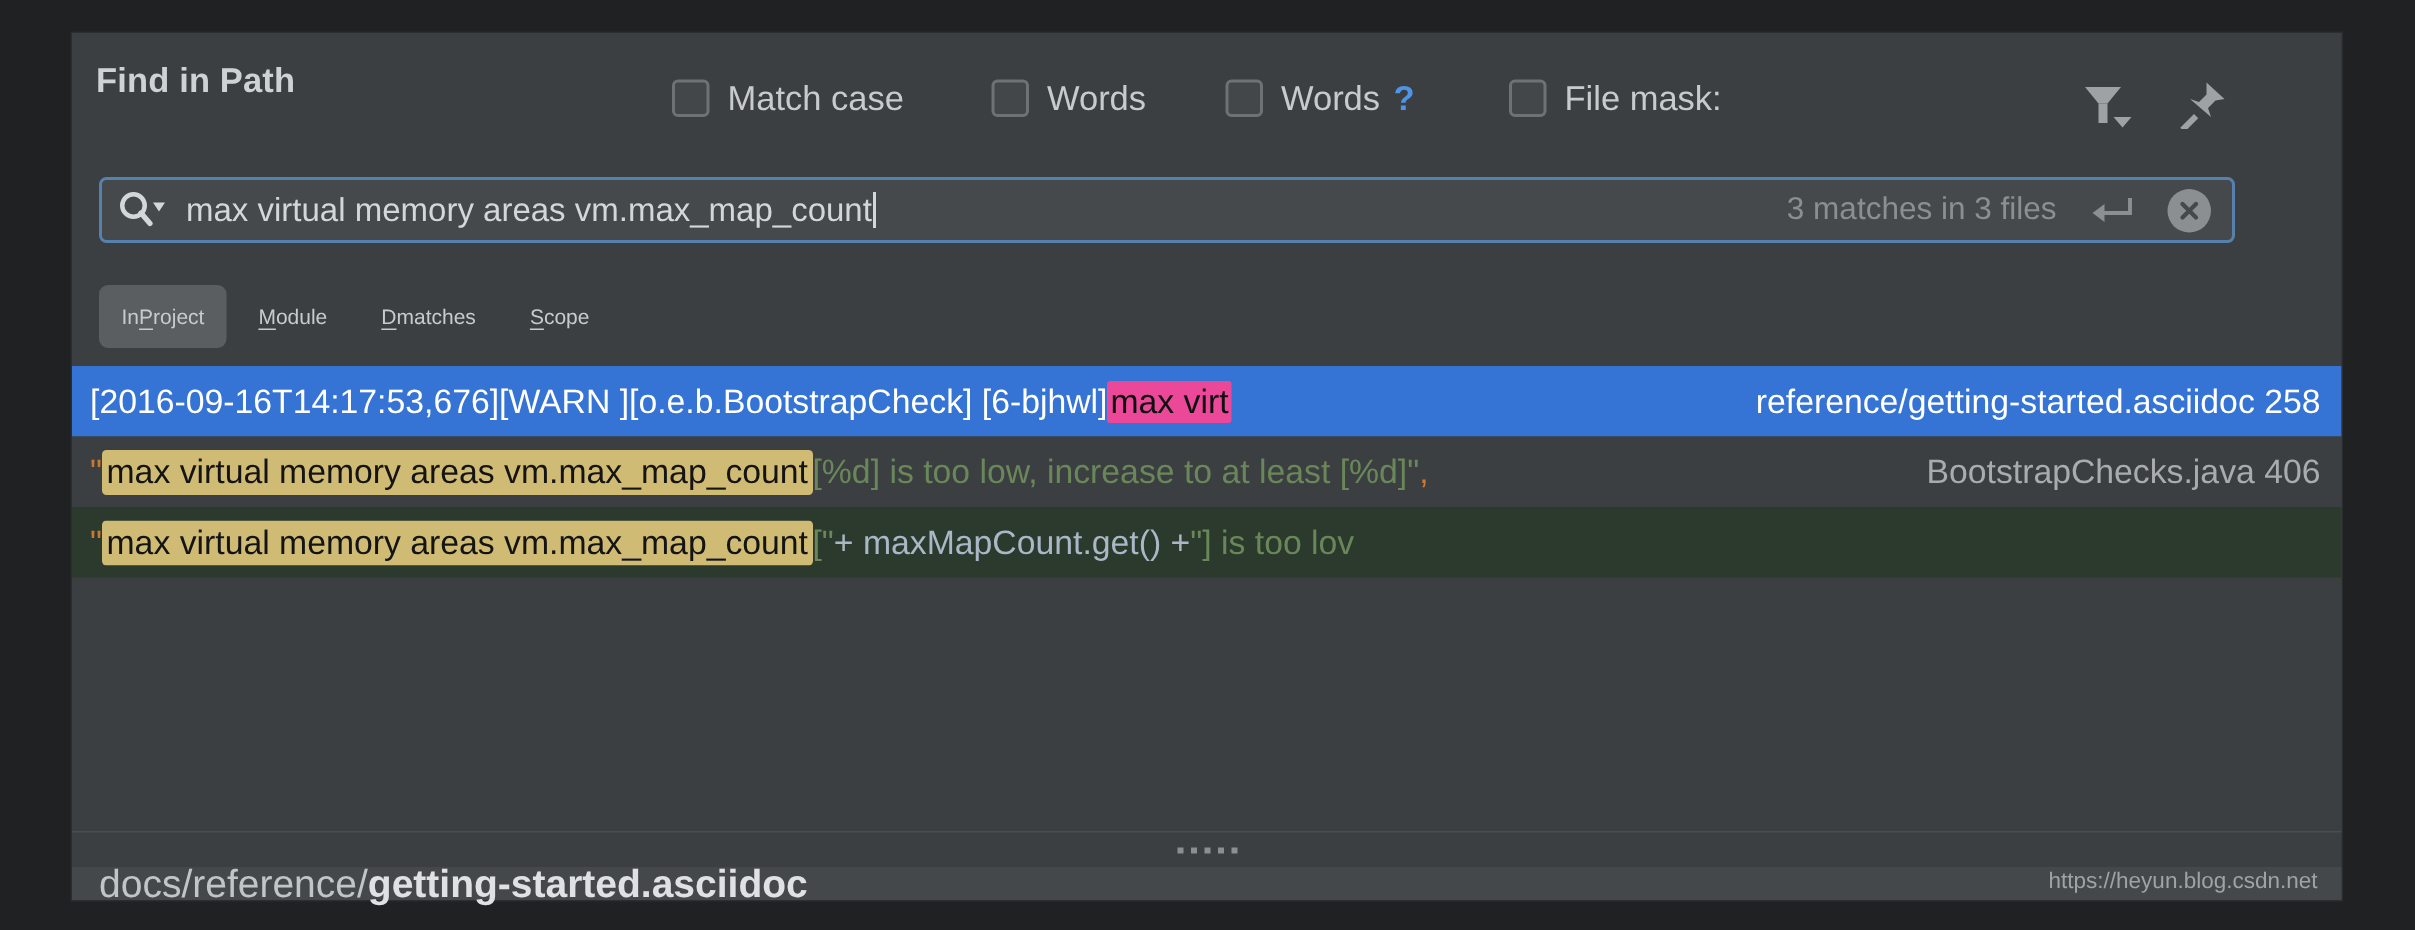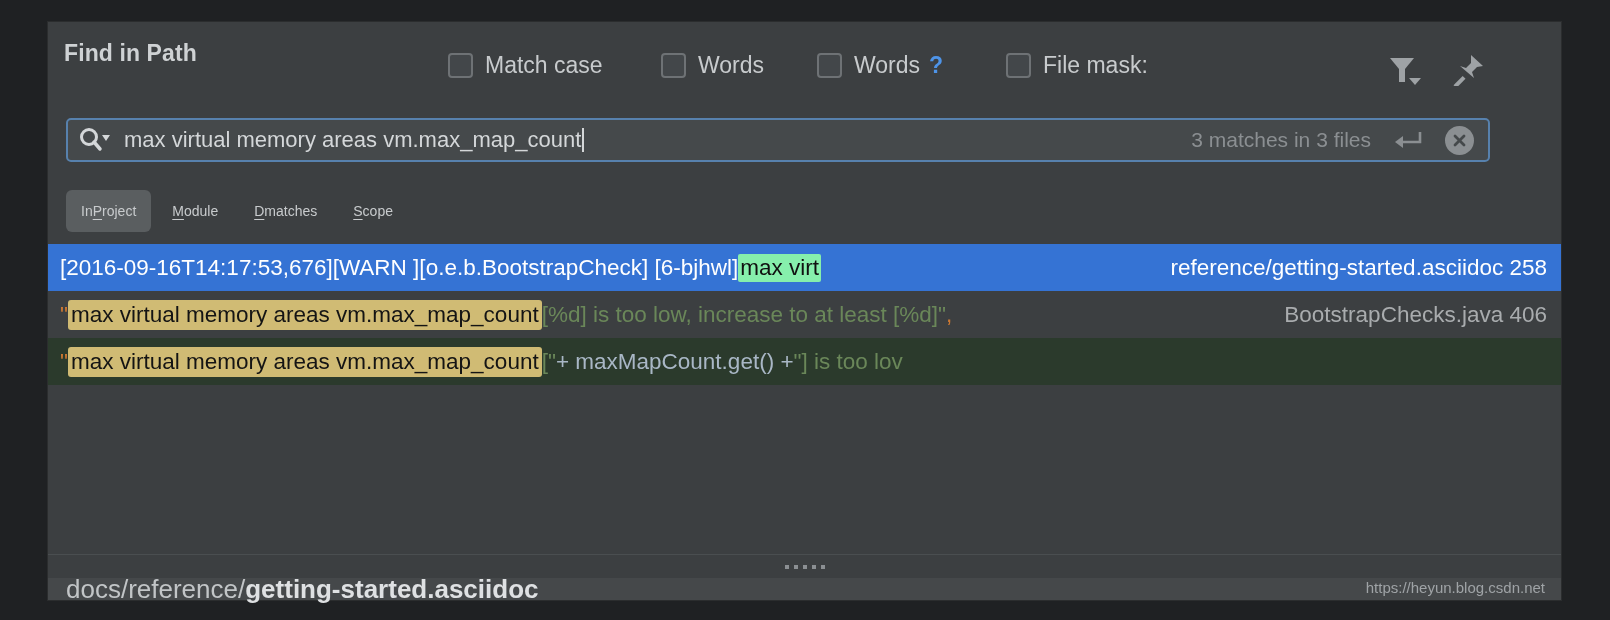--- a/index.html
+++ b/index.html
@@ -107,21 +107,21 @@
   .row-main{
     padding-left:12px;overflow:hidden;text-overflow:clip;white-space:nowrap;
     display:flex;align-items:center;flex:1 1 auto;min-width:0;
   }
   .row-file{
     flex:none;padding-right:14px;display:flex;align-items:center;
   }
   .row.sel .row-file{color:#ffffff;}
   .row.r2 .row-file,.row.r3 .row-file{color:#a9acae;}
 
-  .hl{background:#86efac;color:#101010;padding:1px 2px;border-radius:2px;}
+  .hl{background:#ec4899;color:#101010;padding:1px 2px;border-radius:2px;}
   .hl-soft{background:#d0bb74;color:#141414;padding:2px 3px;border-radius:3px;}
   .str{color:#6a8759;}
   .punct{color:#cc7832;}
   .code{color:#a9b7c6;}
   .wsp{display:inline-block;}
 
   
   .splitter{
     position:absolute;left:0;top:532px;width:100%;height:24px;
     display:flex;align-items:center;justify-content:center;gap:5px;

